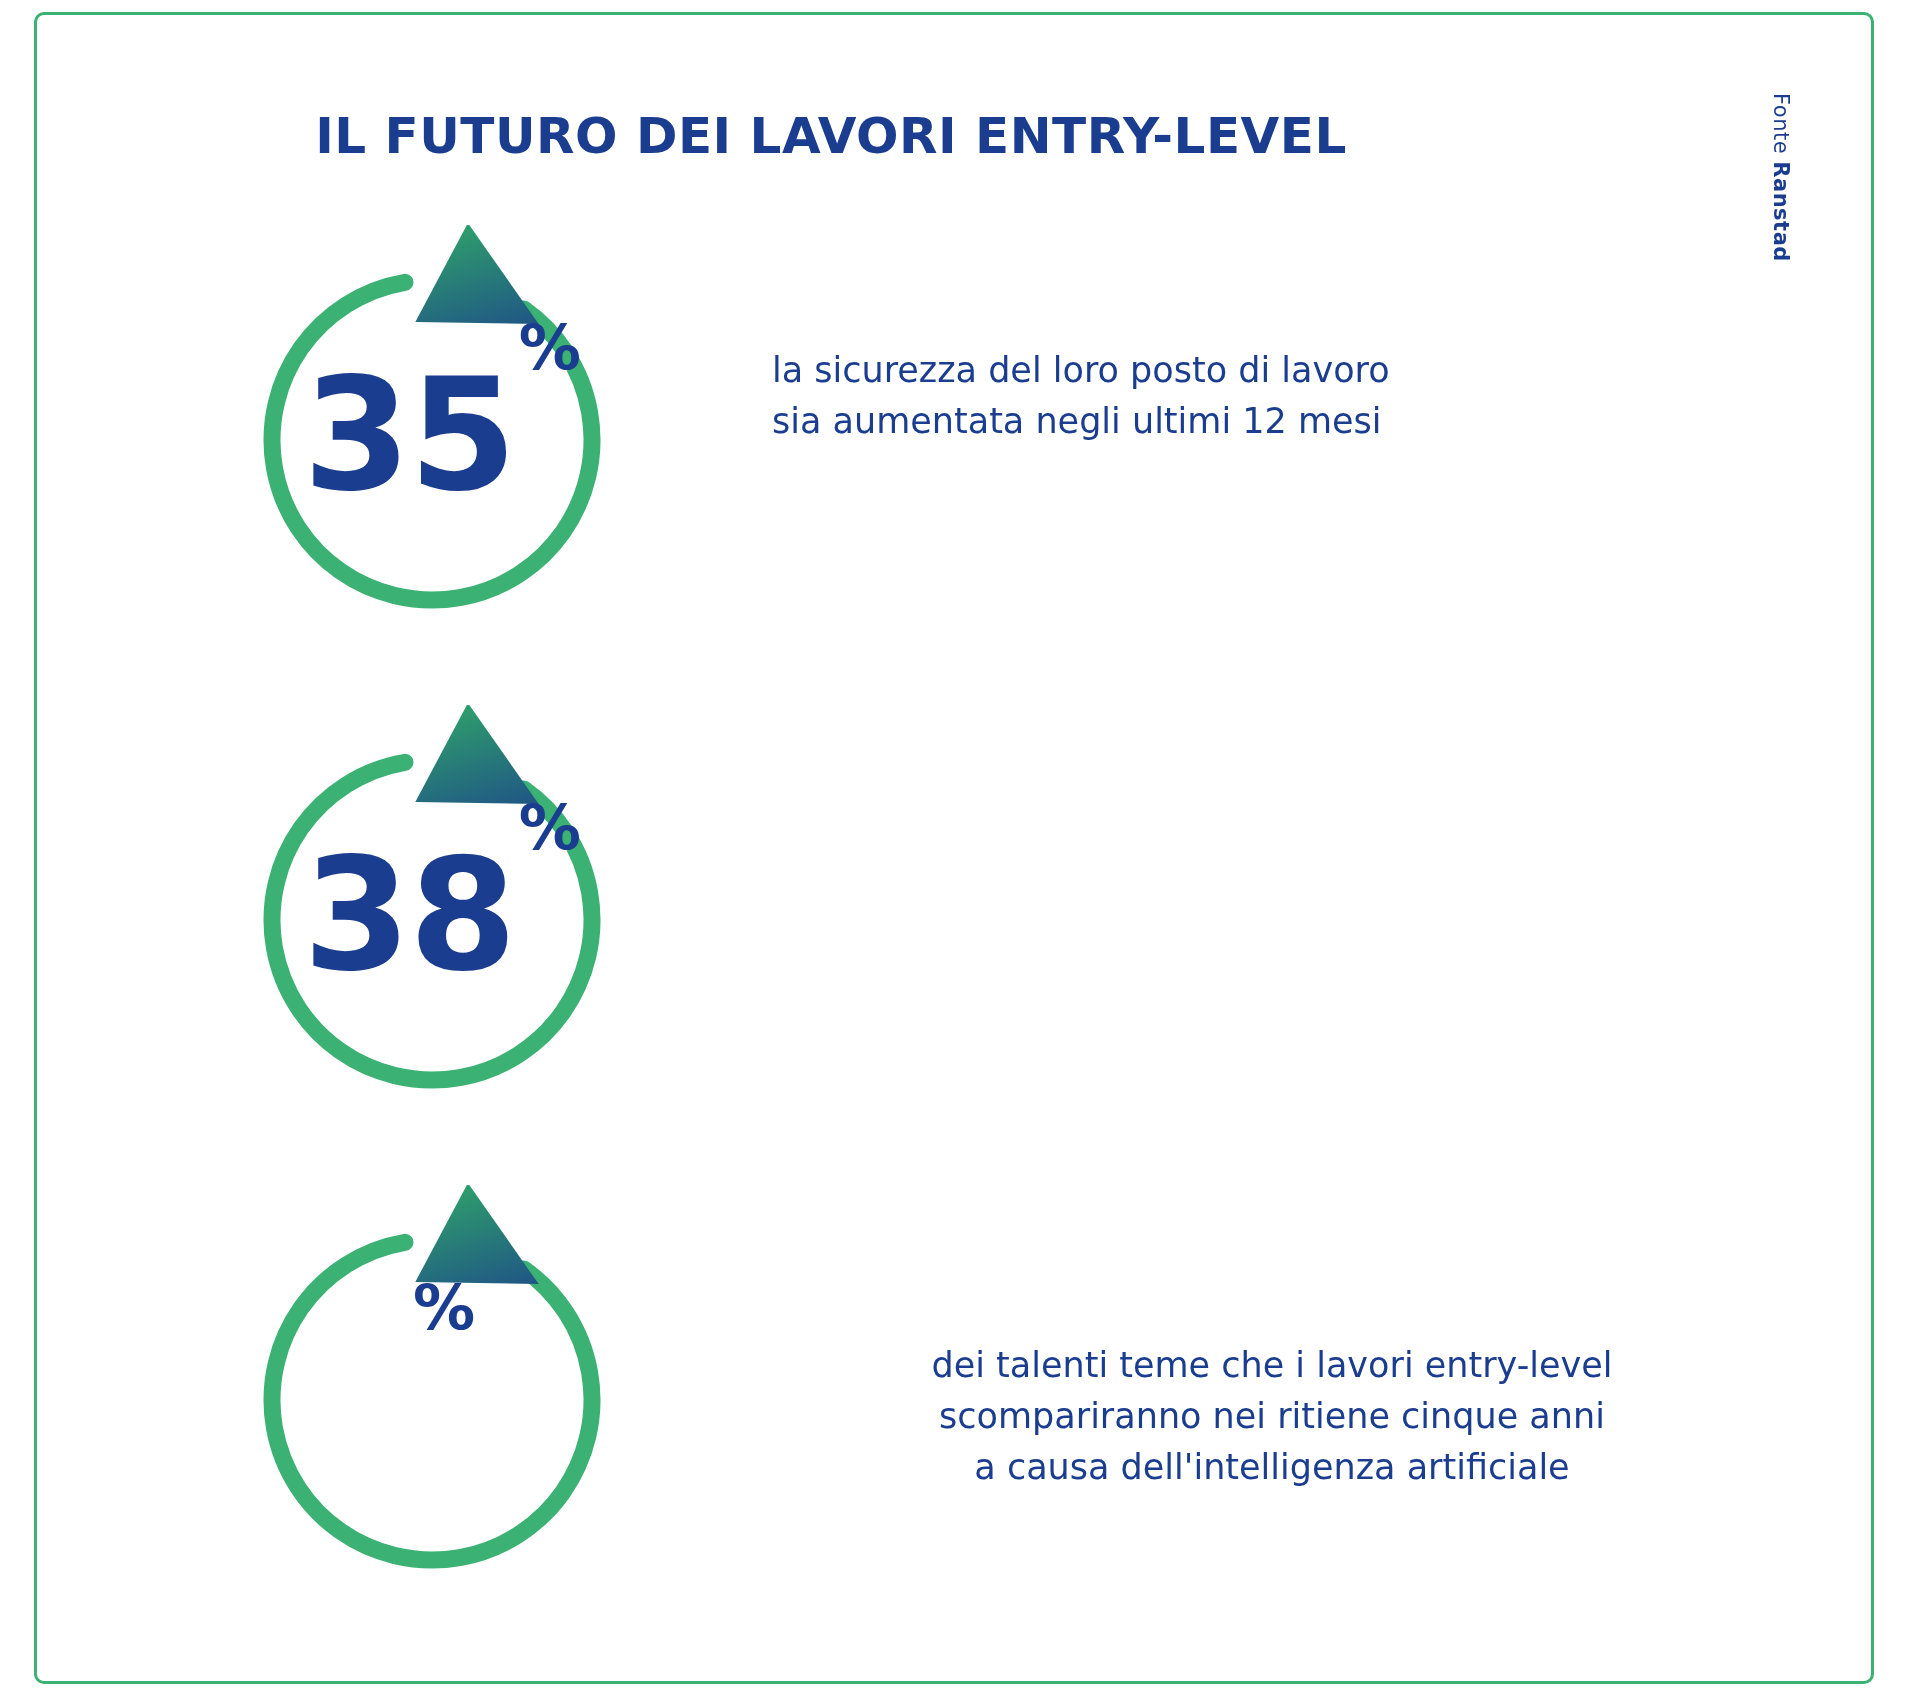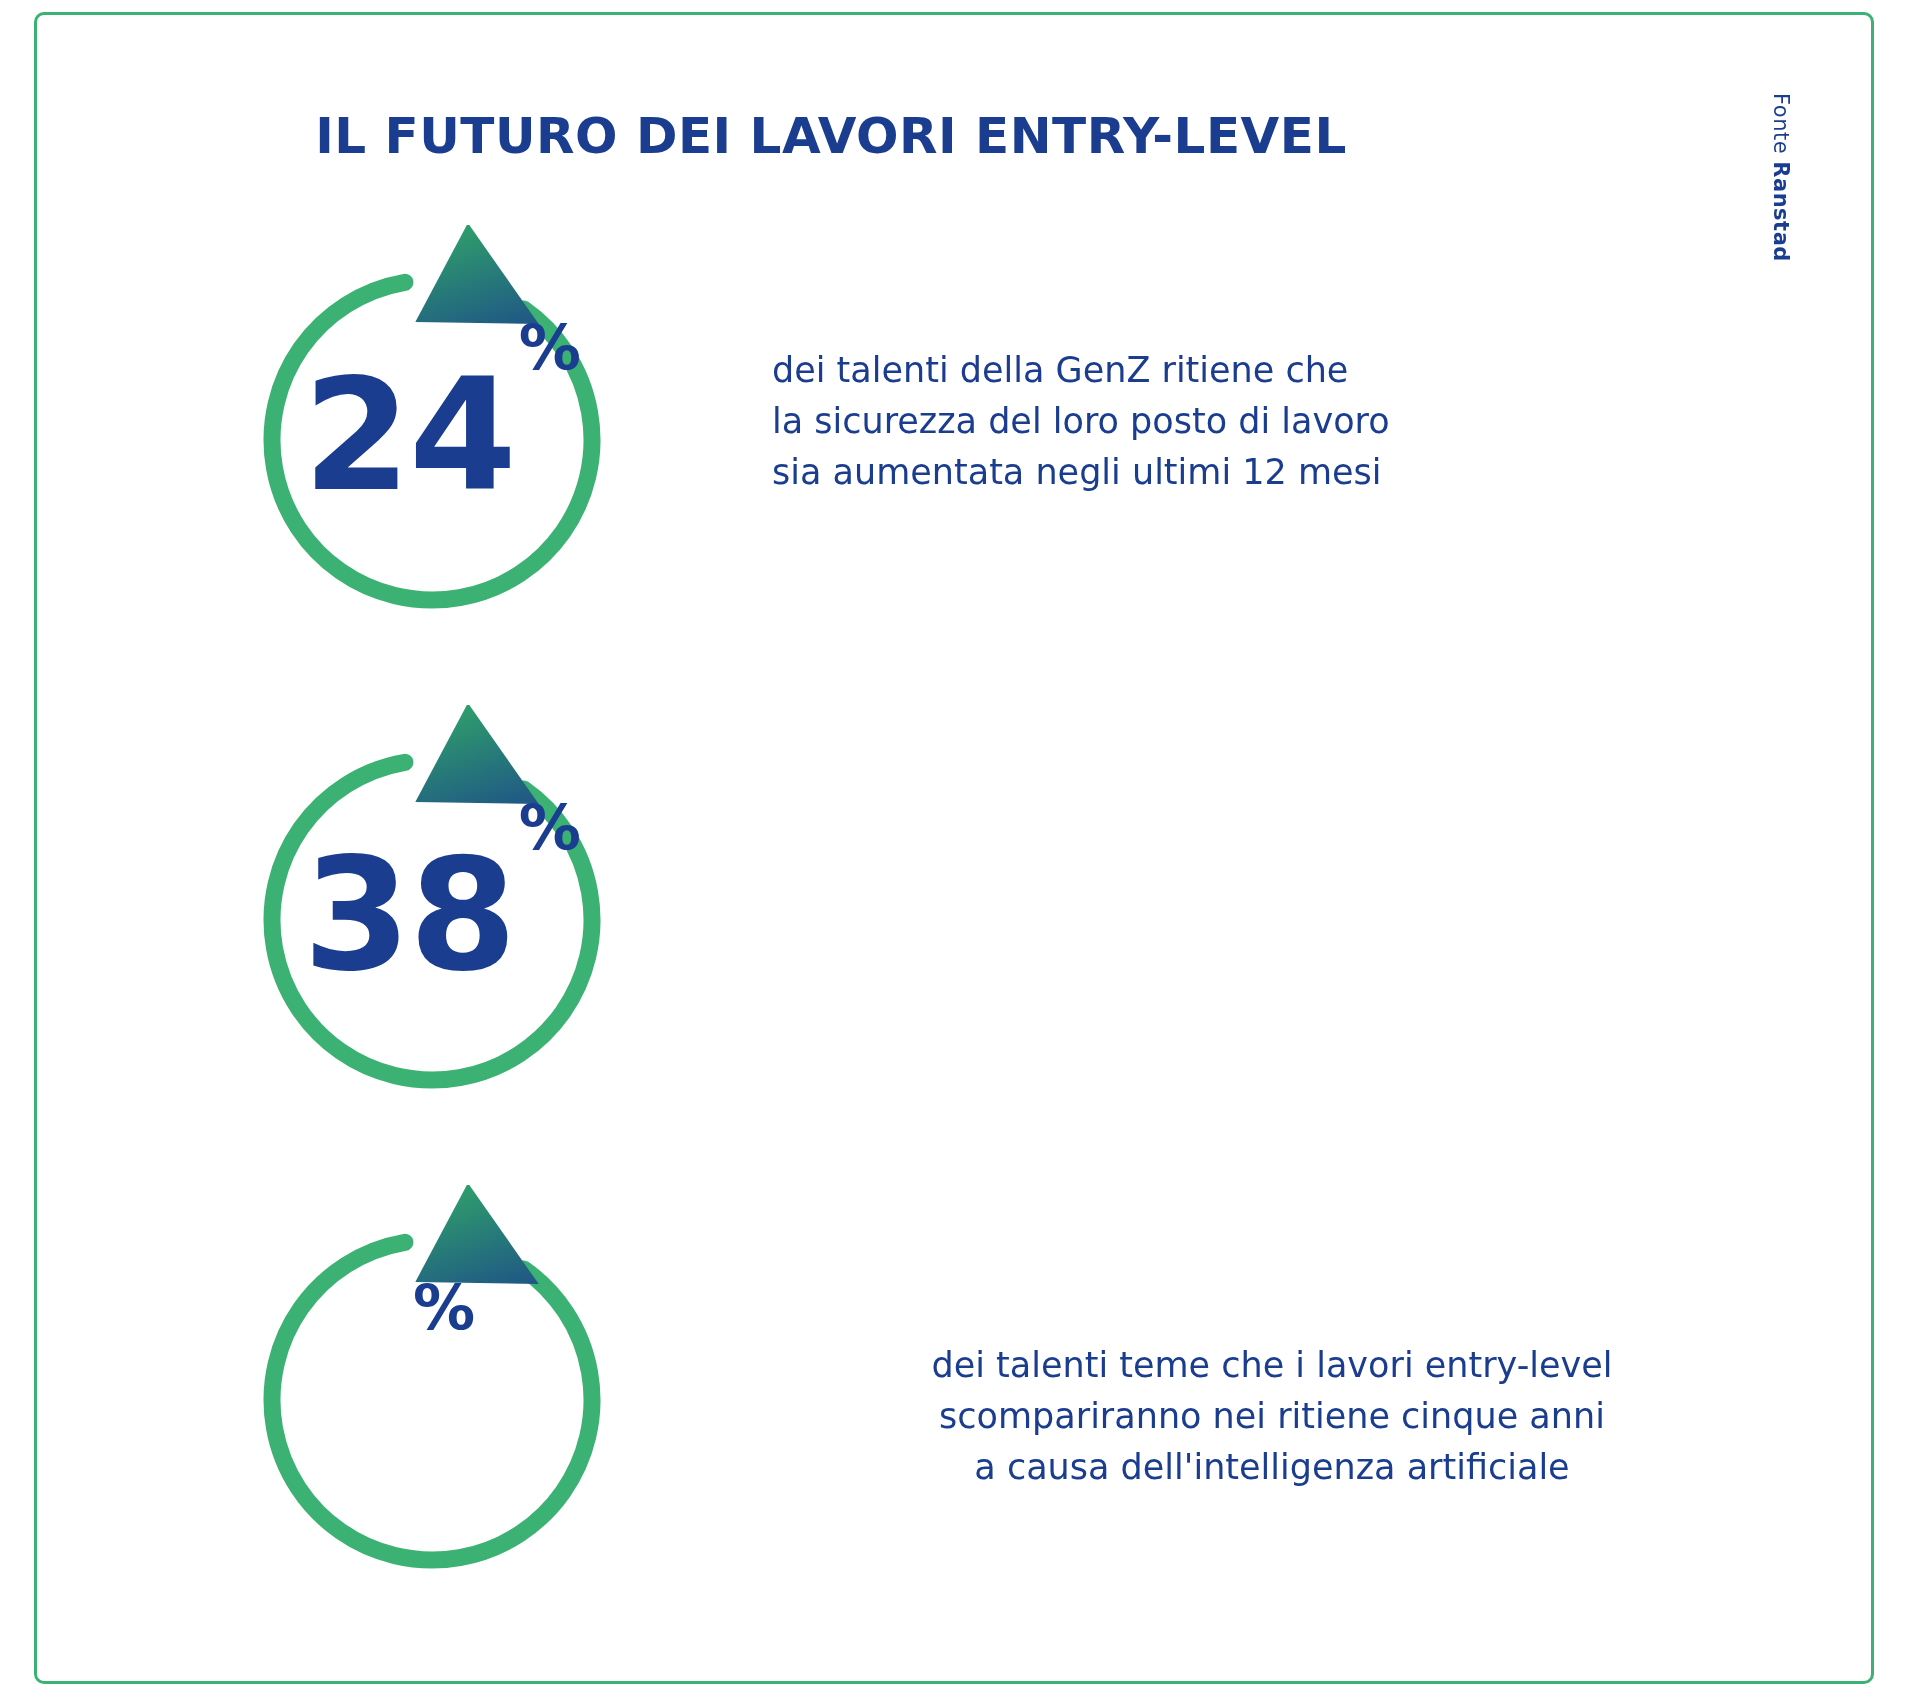--- a/index.html
+++ b/index.html
@@ -126,25 +126,24 @@
           <linearGradient id="arrowGrad1" x1="0" y1="1" x2="1" y2="0">
             <stop offset="0%" stop-color="#2e9e6b"></stop>
             <stop offset="100%" stop-color="#1b3d8f"></stop>
           </linearGradient>
         </defs>
         <circle cx="200" cy="215" r="160" fill="none" stroke="#3bb273" stroke-width="17" stroke-linecap="round" stroke-dasharray="880 1006" stroke-dashoffset="0" transform="rotate(-55 200 215)"></circle>
         <polygon points="252,8 308,118 196,118" fill="url(#arrowGrad1)" transform="rotate(118 252 70)"></polygon>
       </svg>
     </div>
     <div class="value">
-      <span class="value-num">24</span>
+      <span class="value-num">35</span>
       <span class="value-pct">%</span>
     </div>
     <div class="desc desc-1">
-      <div>dei talenti della GenZ ritiene che</div>
       <div>la sicurezza del loro posto di lavoro</div>
       <div>sia aumentata negli ultimi 12 mesi</div>
     </div>
   </div>
 
   <div class="stat stat-2">
     <div class="donut">
       <svg width="420" height="420" viewBox="0 0 420 420">
         <defs>
           <linearGradient id="arrowGrad2" x1="0" y1="1" x2="1" y2="0">

